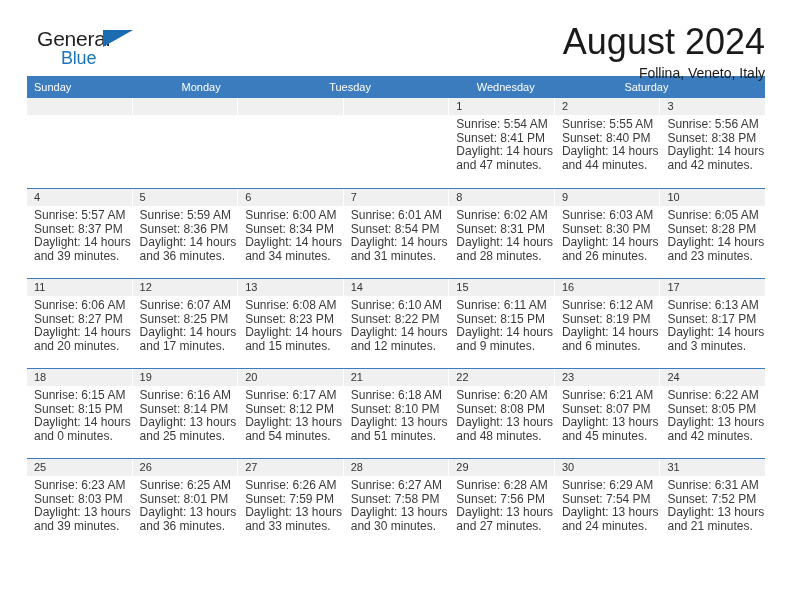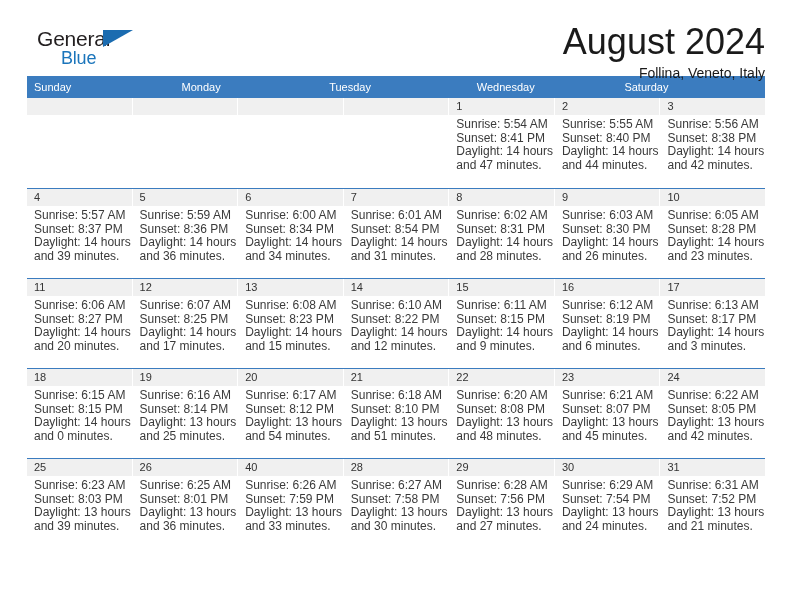--- a/index.html
+++ b/index.html
@@ -421,21 +421,21 @@
           <div class="day">
             <div class="daynum">26</div>
             <div class="dayinfo">
               <div>Sunrise: 6:25 AM</div>
               <div>Sunset: 8:01 PM</div>
               <div>Daylight: 13 hours</div>
               <div>and 36 minutes.</div>
             </div>
           </div>
           <div class="day">
-            <div class="daynum">40</div>
+            <div class="daynum">27</div>
             <div class="dayinfo">
               <div>Sunrise: 6:26 AM</div>
               <div>Sunset: 7:59 PM</div>
               <div>Daylight: 13 hours</div>
               <div>and 33 minutes.</div>
             </div>
           </div>
           <div class="day">
             <div class="daynum">28</div>
             <div class="dayinfo">

